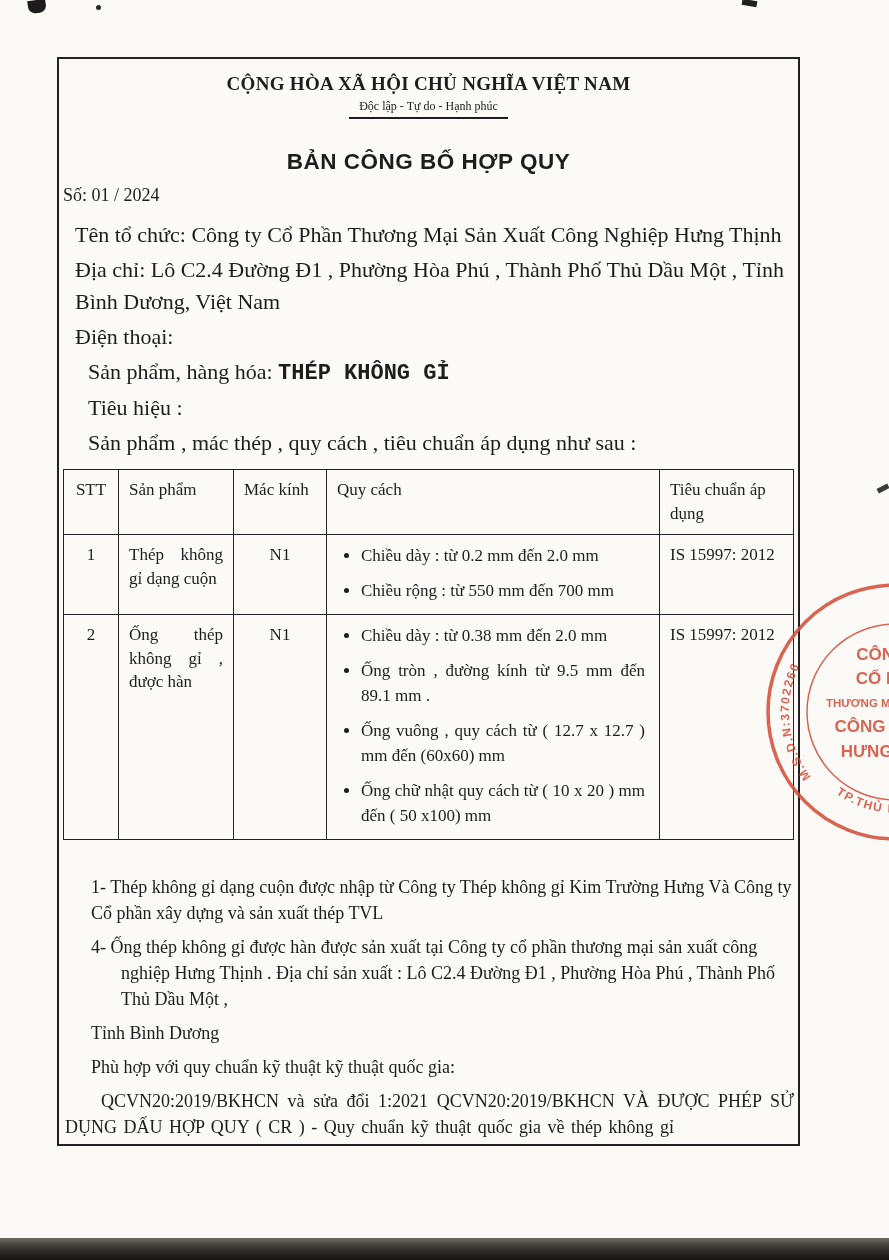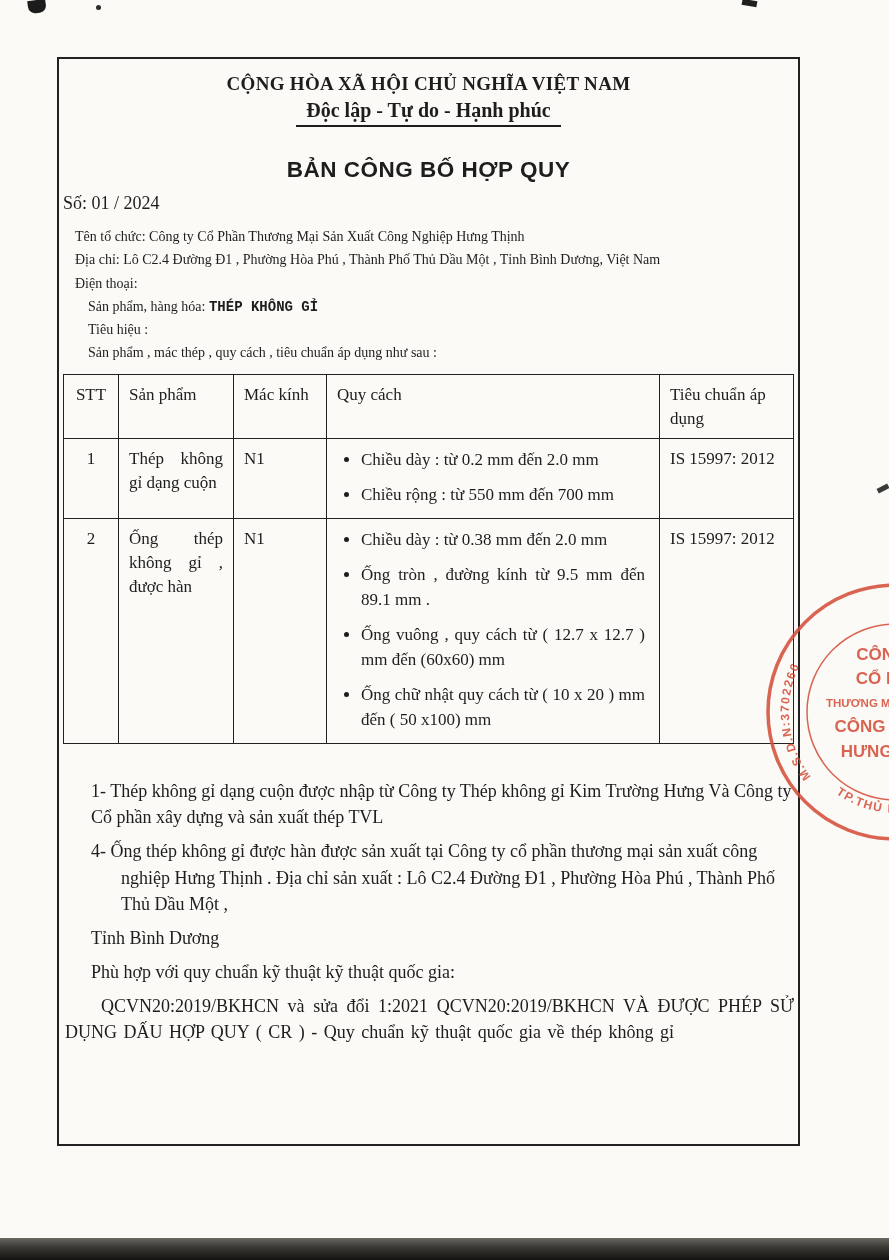--- a/index.html
+++ b/index.html
@@ -19,45 +19,45 @@
     position:absolute; left:0; right:0; bottom:0; height:22px;
     background:linear-gradient(to bottom, #6b6862 0%, #3c3a35 40%, #141210 100%);
   }
   .frame {
     position:absolute; left:57px; top:57px; width:743px; height:1089px;
     border:2px solid #222; padding:14px 4px 0;
   }
   .nat { text-align:center; }
   .nat-title { font-weight:bold; font-size:19px; letter-spacing:.3px; }
   .motto {
-    display:inline-block; font-weight:bold; font-size:20px;
+    display:inline-block; font-weight:normal; font-size:12px;
     border-bottom:2px solid #1c1c1c; padding:2px 10px 3px; margin-top:2px;
   }
   .title {
     text-align:center; font-family:"Liberation Sans", sans-serif;
     font-weight:bold; font-size:22.5px; letter-spacing:.5px; margin-top:30px;
   }
   .doc-no { text-align:left; font-size:18px; margin-top:10px; }
-  .para { font-size:14px; line-height:1.45; margin:3px 0 0 12px; }
+  .para { font-size:22px; line-height:1.45; margin:3px 0 0 12px; }
   .para.first { margin-top:13px; }
   .para.ind { margin-left:25px; }
   .bold { font-weight:bold;font-family:Liberation Mono, monospace; }
 
   table.spec {
     border-collapse:collapse; width:100%; margin-top:10px;
     font-size:17px; table-layout:fixed;
   }
   .spec th, .spec td {
     border:1.6px solid #222; padding:8px 10px; vertical-align:top;
     text-align:left; font-weight:normal; line-height:1.4;
   }
   .spec th { height:38px; }
   .spec th.c-stt, .spec td.c-stt { text-align:center; }
   .spec td.c-sp { text-align:justify; }
-  .spec td.c-mt { }
+  .spec td.c-mt { text-align:center; }
   ul.qc { margin:1px 0 0 0; padding-left:24px; list-style:disc; }
   ul.qc li { margin-bottom:10px; text-align:justify; padding-right:4px; line-height:1.47; }
   ul.qc li:last-child { margin-bottom:2px; }
 
   .notes { margin:34px 0 0 28px; font-size:18px; }
   .notes p { line-height:1.45; margin-top:8px; }
   .note-hang { padding-left:30px; text-indent:-30px; }
   .note-final {
     margin-left:-26px; text-indent:36px; text-align:justify; word-spacing:2px;
   }

